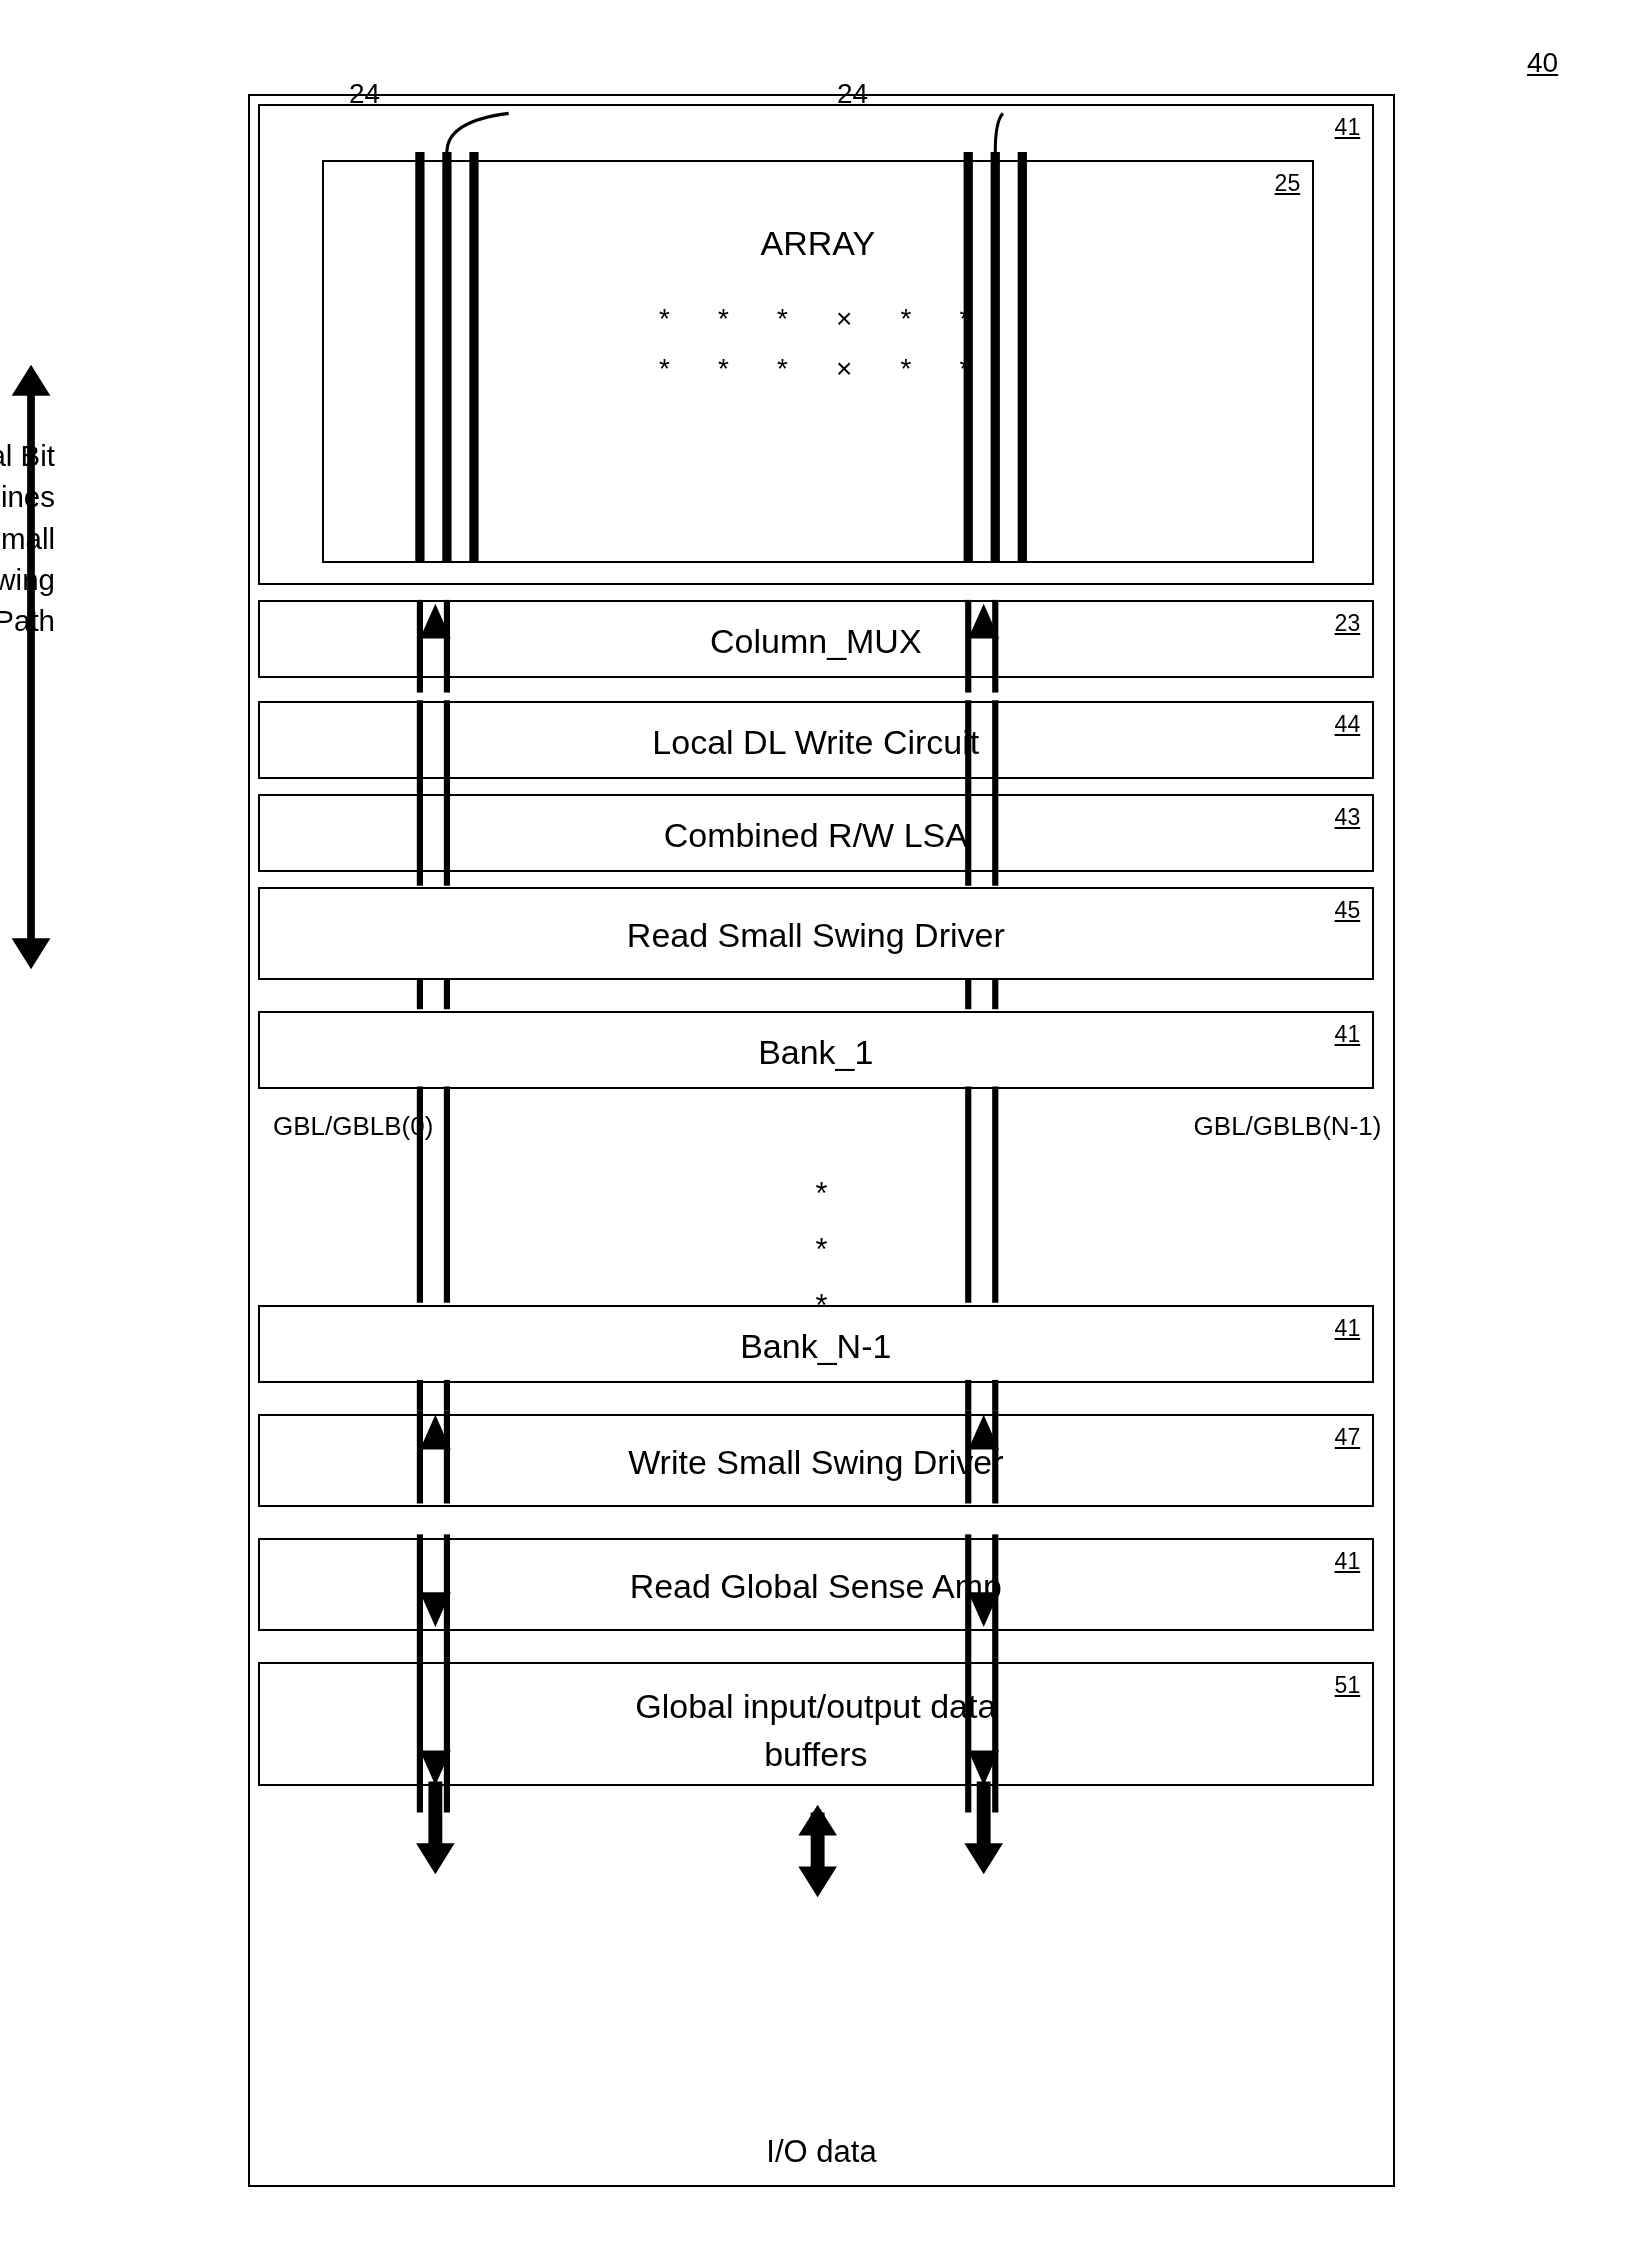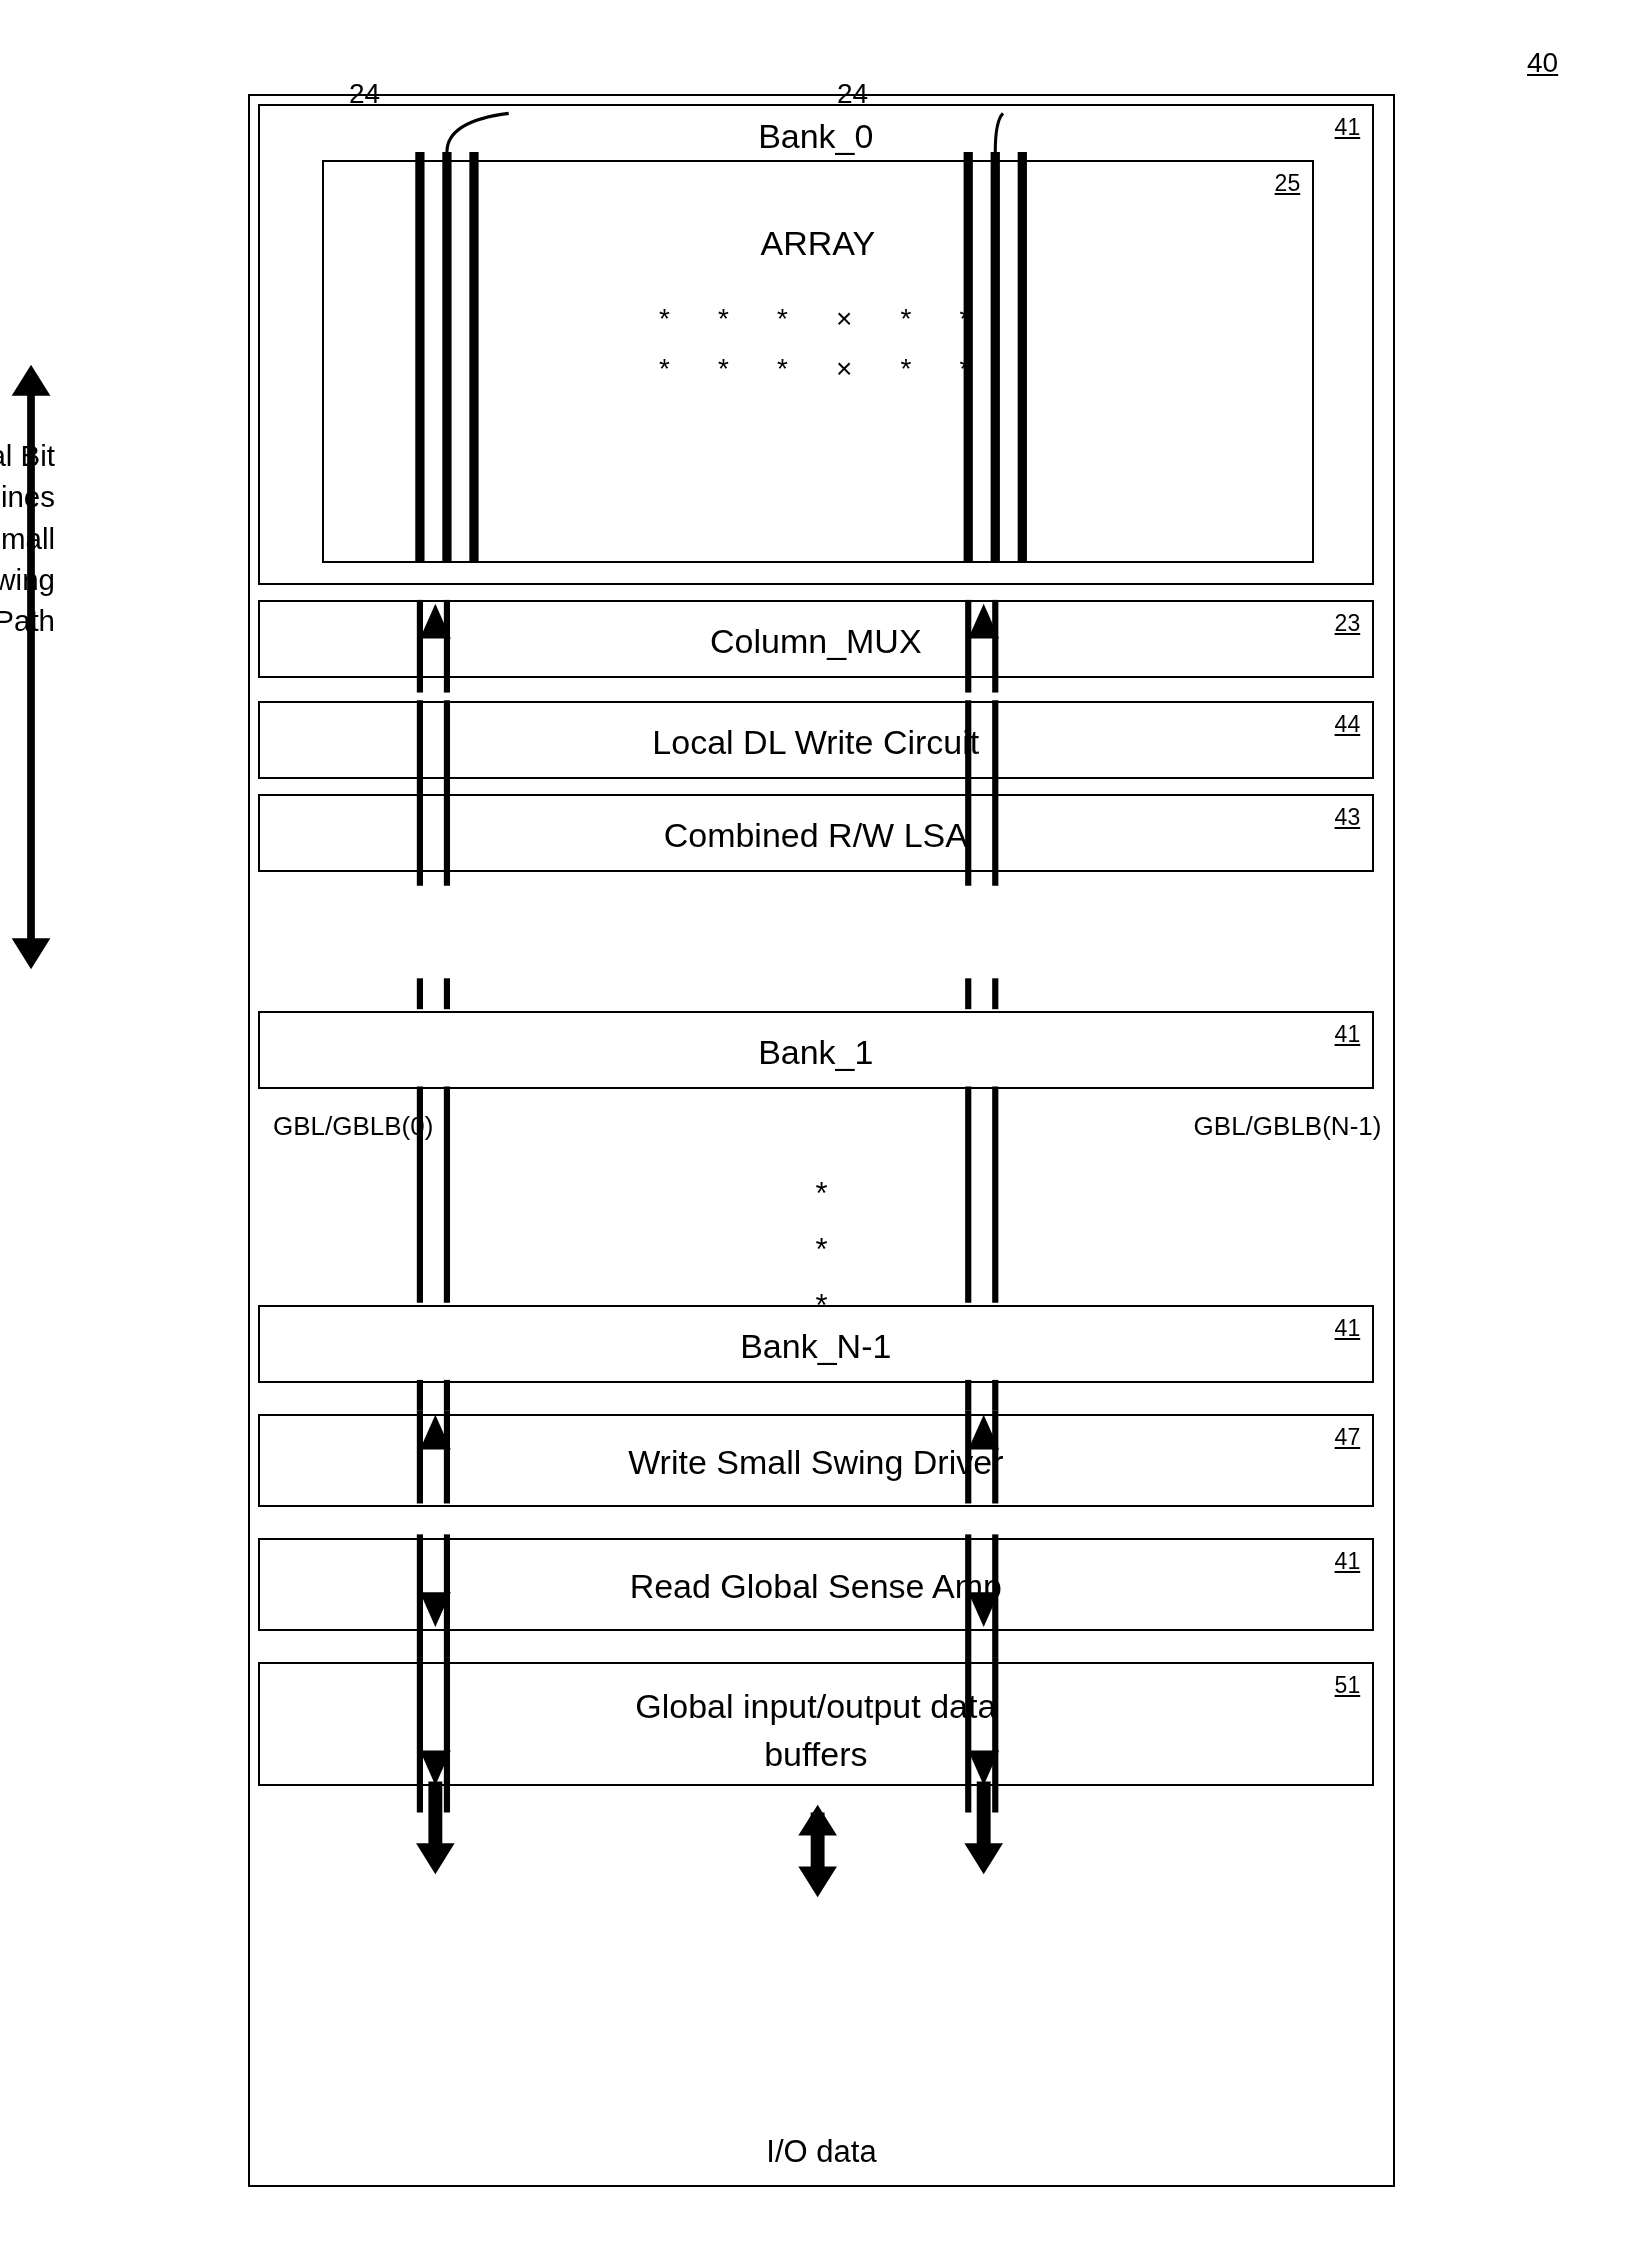--- a/index.html
+++ b/index.html
@@ -422,21 +422,20 @@
   <div class="ref-24-left">24</div>
   <div class="ref-24-right">24</div>
 
   <div class="left-label">
     Global Bit<br>Lines<br>Small<br>Swing<br>Path
   </div>
 
   <div class="main-box">
 
     <div class="bank0-box">
-      <div class="bank0-label">Bank_0</div>
       <div class="bank0-ref ref">41</div>
 
       <div class="array-box">
         <div class="array-ref ref">25</div>
         <div class="array-label">ARRAY</div>
         <div class="array-dots">* &nbsp; * &nbsp; * &nbsp; × &nbsp; * &nbsp; *<br>* &nbsp; * &nbsp; * &nbsp; × &nbsp; * &nbsp; *</div>
       </div>
     </div>
 
     <div class="colmux-box">
@@ -447,20 +446,24 @@
     <div class="local-dl-box">
       <div class="local-dl-label">Local DL Write Circuit</div>
       <div class="local-dl-ref ref">44</div>
     </div>
 
     <div class="rw-lsa-box">
       <div class="rw-lsa-label">Combined R/W LSA</div>
       <div class="rw-lsa-ref ref">43</div>
     </div>
 
+    <div class="read-ssd-box">
+      <div class="read-ssd-label">Read Small Swing Driver</div>
+      <div class="read-ssd-ref ref">45</div>
+    </div>
 
     <div class="bank1-box">
       <div class="bank1-label">Bank_1</div>
       <div class="bank1-ref ref">41</div>
     </div>
 
     <div class="gbl-left">GBL/GBLB(0)</div>
     <div class="gbl-right">GBL/GBLB(N-1)</div>
 
     <div class="mid-dots">*<br>*<br>*</div>

